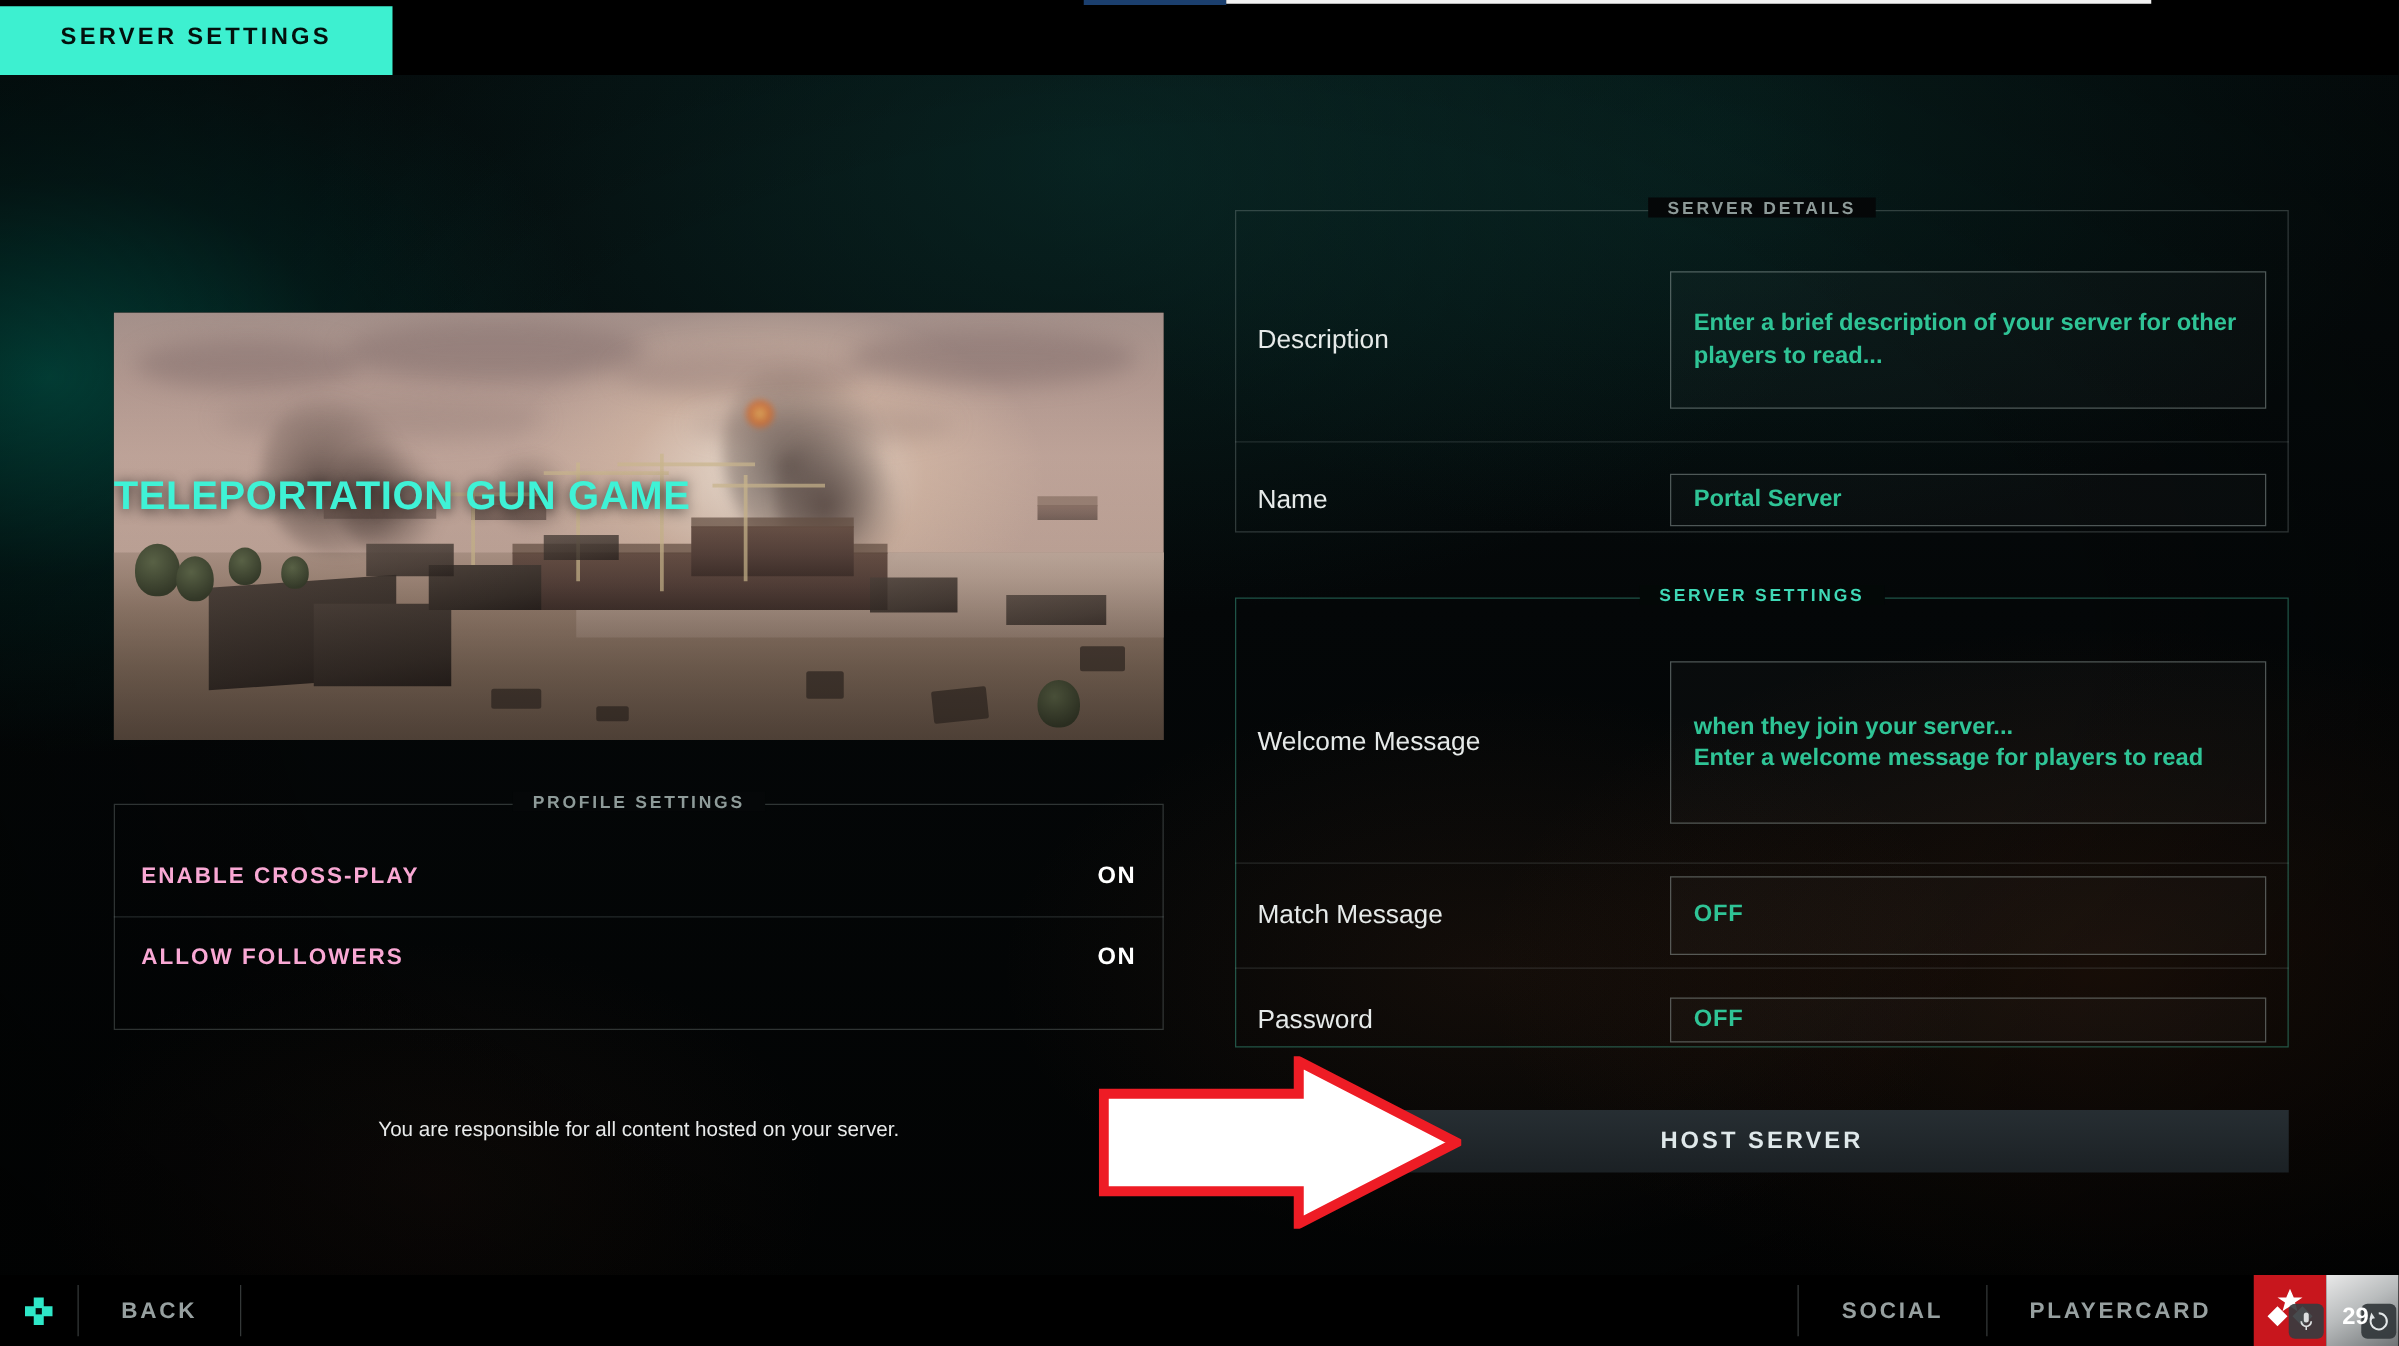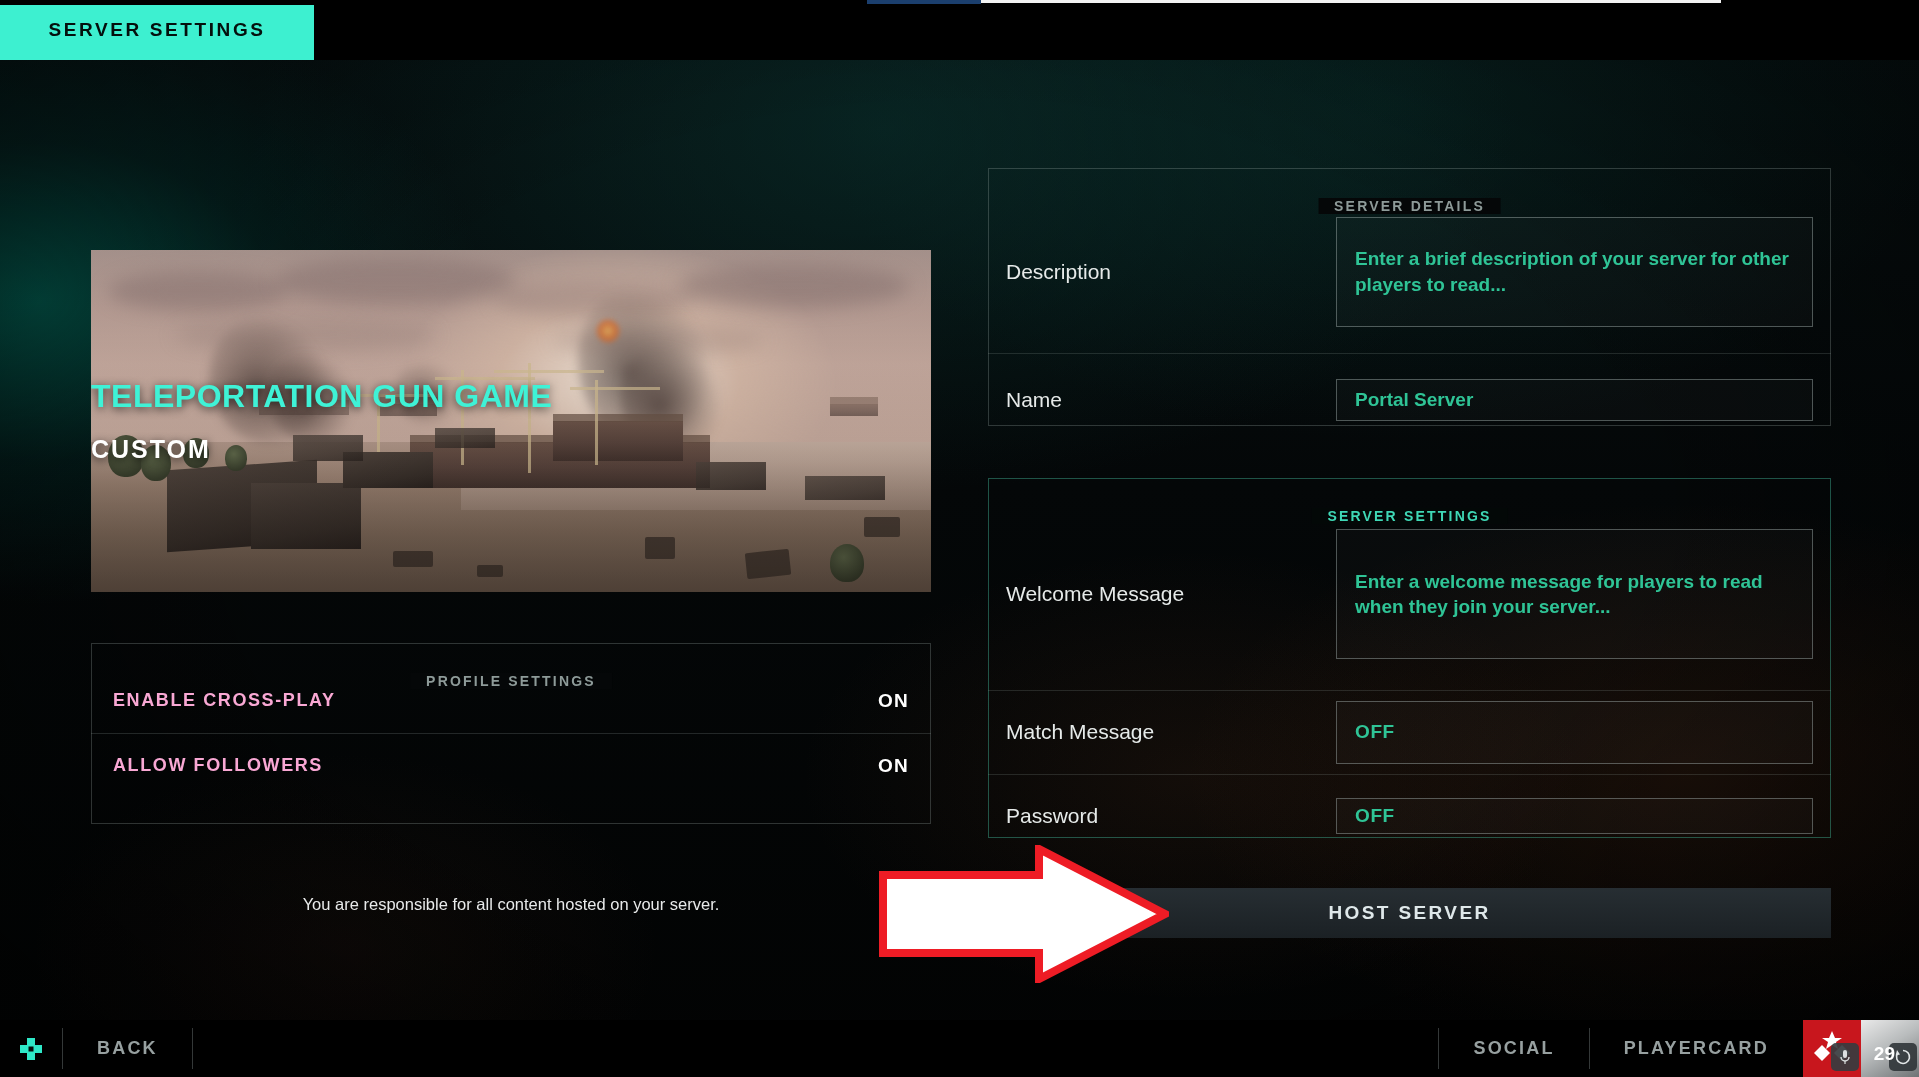--- a/index.html
+++ b/index.html
@@ -167,21 +167,20 @@
   .section-frame.green {
     border-color: rgba(70,190,160,0.42);
   }
   .section-legend {
     position: absolute; top: -10px; left: 50%; transform: translateX(-50%);
     padding: 0 16px;
     font-size: 14px; letter-spacing: 2.2px; font-weight: bold;
     color: #8e9b99;
     background: #050708;
     white-space: nowrap;
-    margin-top: 40px;
   }
   .section-legend.green { color: #3fd8b6; background: #030807; }
 
   
   .profile-section {
     margin-top: 51px;
     width: 840px; height: 181px;
   }
   .row {
     position: relative;
@@ -390,21 +389,20 @@
         <div class="debris" style="left:46%; top:92%; width:26px; height:12px;"></div>
         <div class="debris" style="left:66%; top:84%; width:30px; height:22px;"></div>
         <div class="debris" style="left:78%; top:88%; width:44px; height:26px; transform:rotate(-6deg);"></div>
         <div class="debris" style="left:92%; top:78%; width:36px; height:20px;"></div>
 
         <div class="fire" style="left:60%; top:20%; width:26px; height:26px; opacity:.7;"></div>
         <div class="map-haze"></div>
       </div>
       <div class="map-text">
         <div class="map-title">TELEPORTATION GUN GAME</div>
-        <div class="map-sub">CUSTOM</div>
       </div>
     </div>
 
     <div class="section profile-section">
       <div class="section-frame"></div>
       <div class="section-legend">PROFILE SETTINGS</div>
 
       <div class="profile-rows">
         <div class="row">
           <span class="row-label">ENABLE CROSS-PLAY</span>
@@ -448,22 +446,22 @@
 
     <div class="section settings-section">
       <div class="section-frame green"></div>
       <div class="section-legend green">SERVER SETTINGS</div>
 
       <div class="settings-rows">
         <div class="frow set-row-welcome">
           <div class="frow-label">Welcome Message</div>
           <div class="field multiline">
             <span>
+              <span class="ph">when they join your server...</span>
               <span class="ph">Enter a welcome message for players to read</span>
-              <span class="ph">when they join your server...</span>
             </span>
           </div>
         </div>
 
         <div class="frow set-row-match">
           <div class="frow-label">Match Message</div>
           <div class="field toggle">
             <span>OFF</span>
           </div>
         </div>

